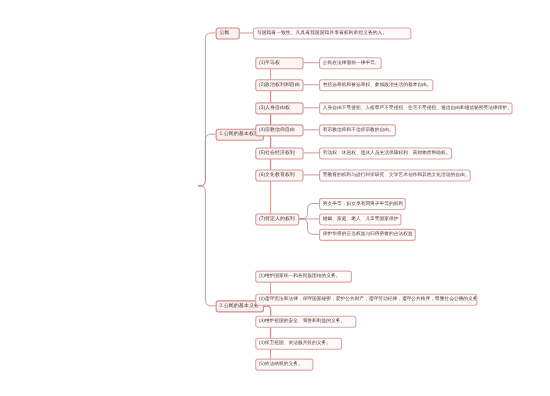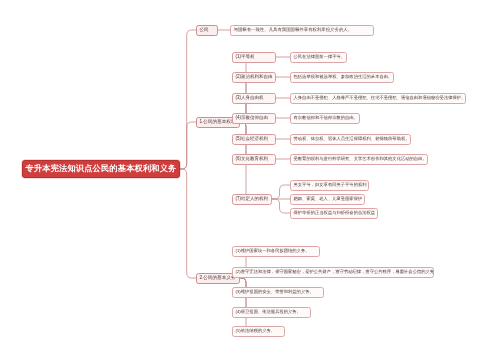--- a/index.html
+++ b/index.html
@@ -73,23 +73,20 @@
       <path d="M240,122 L242,122 Q246,122 246,126 L246,195 Q246,199 250,199 L232,199" fill="none" stroke="#c98a8a" stroke-width="0.8"></path>
       <path d="M272,199 L274.56,199 Q279.56,199 279.56,194 L279.56,190 Q279.56,185 284.56,185 L290,185" fill="none" stroke="#c98a8a" stroke-width="0.8"></path>
       <path d="M272,199 L290,199" fill="none" stroke="#c98a8a" stroke-width="0.8"></path>
       <path d="M272,199 L274.56,199 Q279.56,199 279.56,204 L279.56,208 Q279.56,213 284.56,213 L290,213" fill="none" stroke="#c98a8a" stroke-width="0.8"></path>
       <path d="M240,278 L242,278 Q246,278 246,274 L246,255 Q246,251 250,251 L232,251" fill="none" stroke="#c98a8a" stroke-width="0.8"></path>
       <path d="M240,278 L243,278 Q246,278 246,275 L246,275 Q246,272 249,272 L232,272" fill="none" stroke="#c98a8a" stroke-width="0.8"></path>
       <path d="M240,278 L242,278 Q246,278 246,282 L246,288 Q246,292 250,292 L232,292" fill="none" stroke="#c98a8a" stroke-width="0.8"></path>
       <path d="M240,278 L242,278 Q246,278 246,282 L246,308 Q246,312 250,312 L232,312" fill="none" stroke="#c98a8a" stroke-width="0.8"></path>
       <path d="M240,278 L242,278 Q246,278 246,282 L246,327 Q246,331 250,331 L232,331" fill="none" stroke="#c98a8a" stroke-width="0.8"></path>
     </svg>
-<div class="node root" style="left: 22px; top: 160px; width: 158px; height: 18px; font-size: 8.2px;">
-      <span class="t">专升本宪法知识点公民的基本权利和义务</span>
-    </div>
     <div class="node lvl1" style="left: 196px; top: 24.5px; width: 22px; height: 11px; font-size: 4.6px;">
       <span class="t">公民</span>
     </div>
     <div class="node lvl1" style="left: 196px; top: 116.5px; width: 44px; height: 11px; font-size: 4.6px;">
       <span class="t">1.公民的基本权利</span>
     </div>
     <div class="node lvl1" style="left: 196px; top: 272.5px; width: 44px; height: 11px; font-size: 4.6px;">
       <span class="t">2.公民的基本义务</span>
     </div>
     <div class="node leaf" style="left: 230px; top: 24.5px; width: 144px; height: 11px; font-size: 4.4px;">

